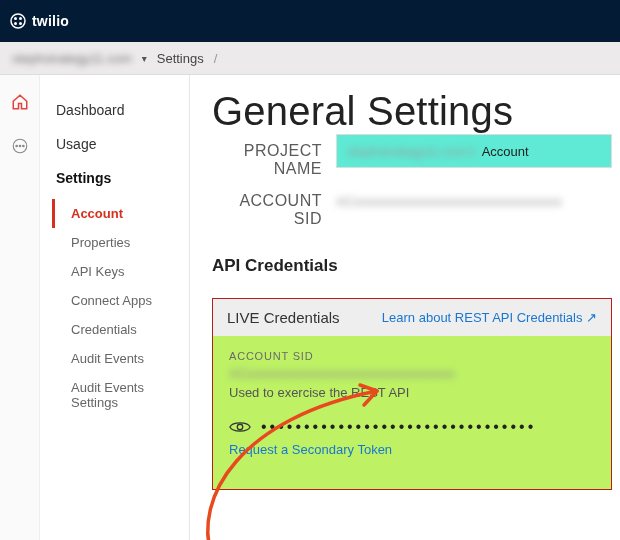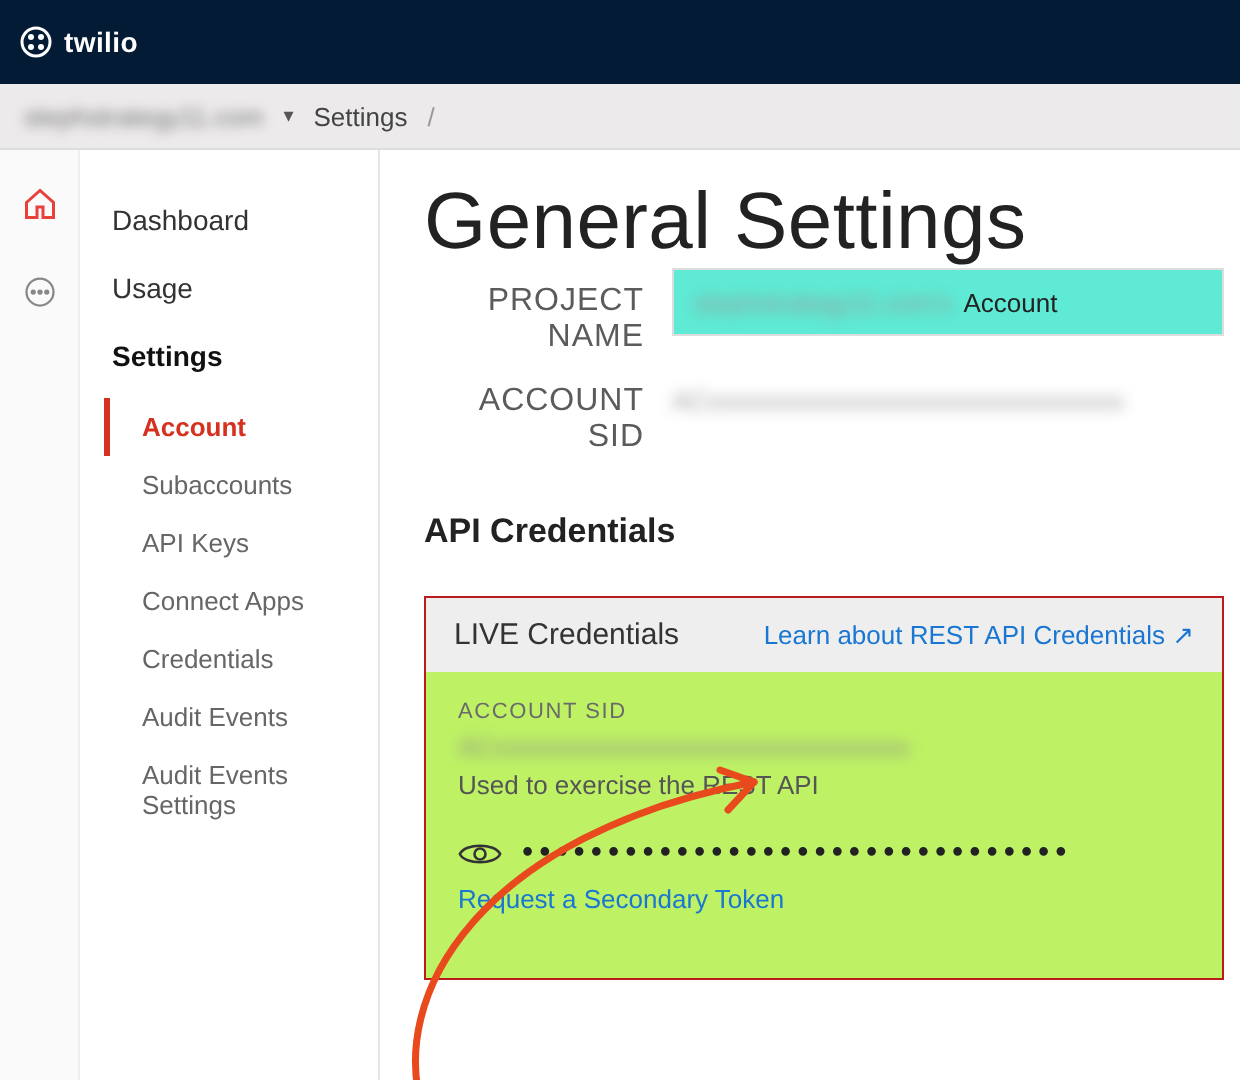--- a/index.html
+++ b/index.html
@@ -85,21 +85,21 @@
         </svg>
     </span>
   </div>
 
   <div class="sidebar">
     <div class="side-item">Dashboard</div>
     <div class="side-item">Usage</div>
     <div class="side-item active">Settings</div>
     <div class="sub-list">
       <div class="sub-item active">Account</div>
-      <div class="sub-item">Subaccounts</div>
+      <div class="sub-item">Properties</div>
       <div class="sub-item">API Keys</div>
       <div class="sub-item">Connect Apps</div>
       <div class="sub-item">Credentials</div>
       <div class="sub-item">Audit Events</div>
       <div class="sub-item">Audit Events Settings</div>
     </div>
   </div>
 
   <div class="main">
     <h1 class="page-title">General Settings</h1>

